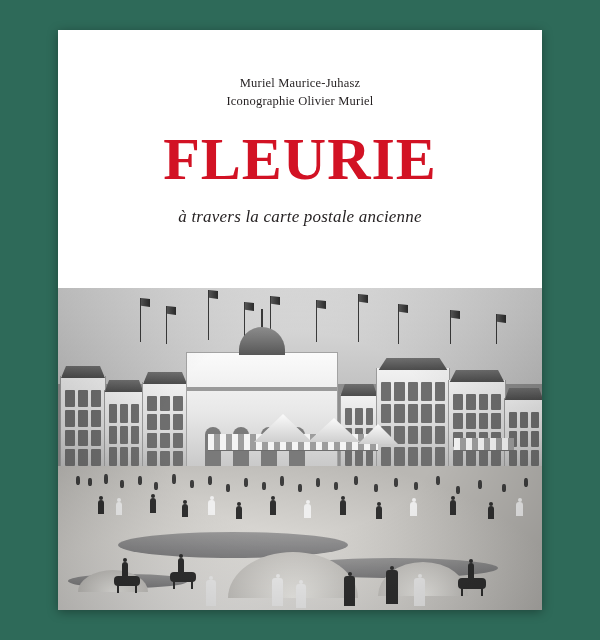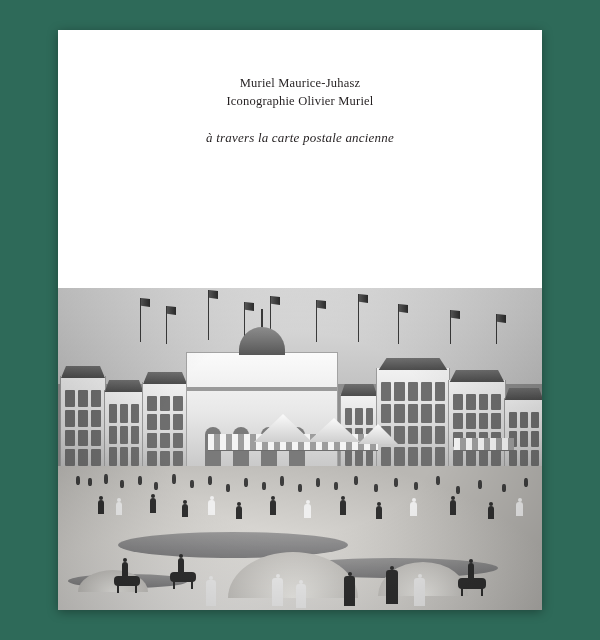--- a/index.html
+++ b/index.html
@@ -57,21 +57,21 @@
     font-weight: bold;
     font-size: 60px;
     line-height: 0.98;
     letter-spacing: 1px;
   }
   .title .line2 { display: block; }
 
   .subtitle {
     margin-top: 18px;
     font-style: italic;
-    font-size: 13px;
+    font-size: 17px;
     color: #231f20;
     letter-spacing: 0.2px;
   }
 
   
   .photo-wrap {
     position: relative;
     height: 322px;
     overflow: hidden;
     background: #8e8e8e;
@@ -249,20 +249,21 @@
   <div id="book">
 
     <div class="cover-top">
 
       <div class="authors">
         <div>Muriel Maurice-Juhasz</div>
         <div>Iconographie Olivier Muriel</div>
       </div>
 
       <div class="title">
+        <span class="line2">FLEURIE</span>
       </div>
 
       <div class="subtitle">à travers la carte postale ancienne</div>
     </div>
 
     <div class="photo-wrap">
       <div class="photo">
 
         <div class="sky"></div>
 

